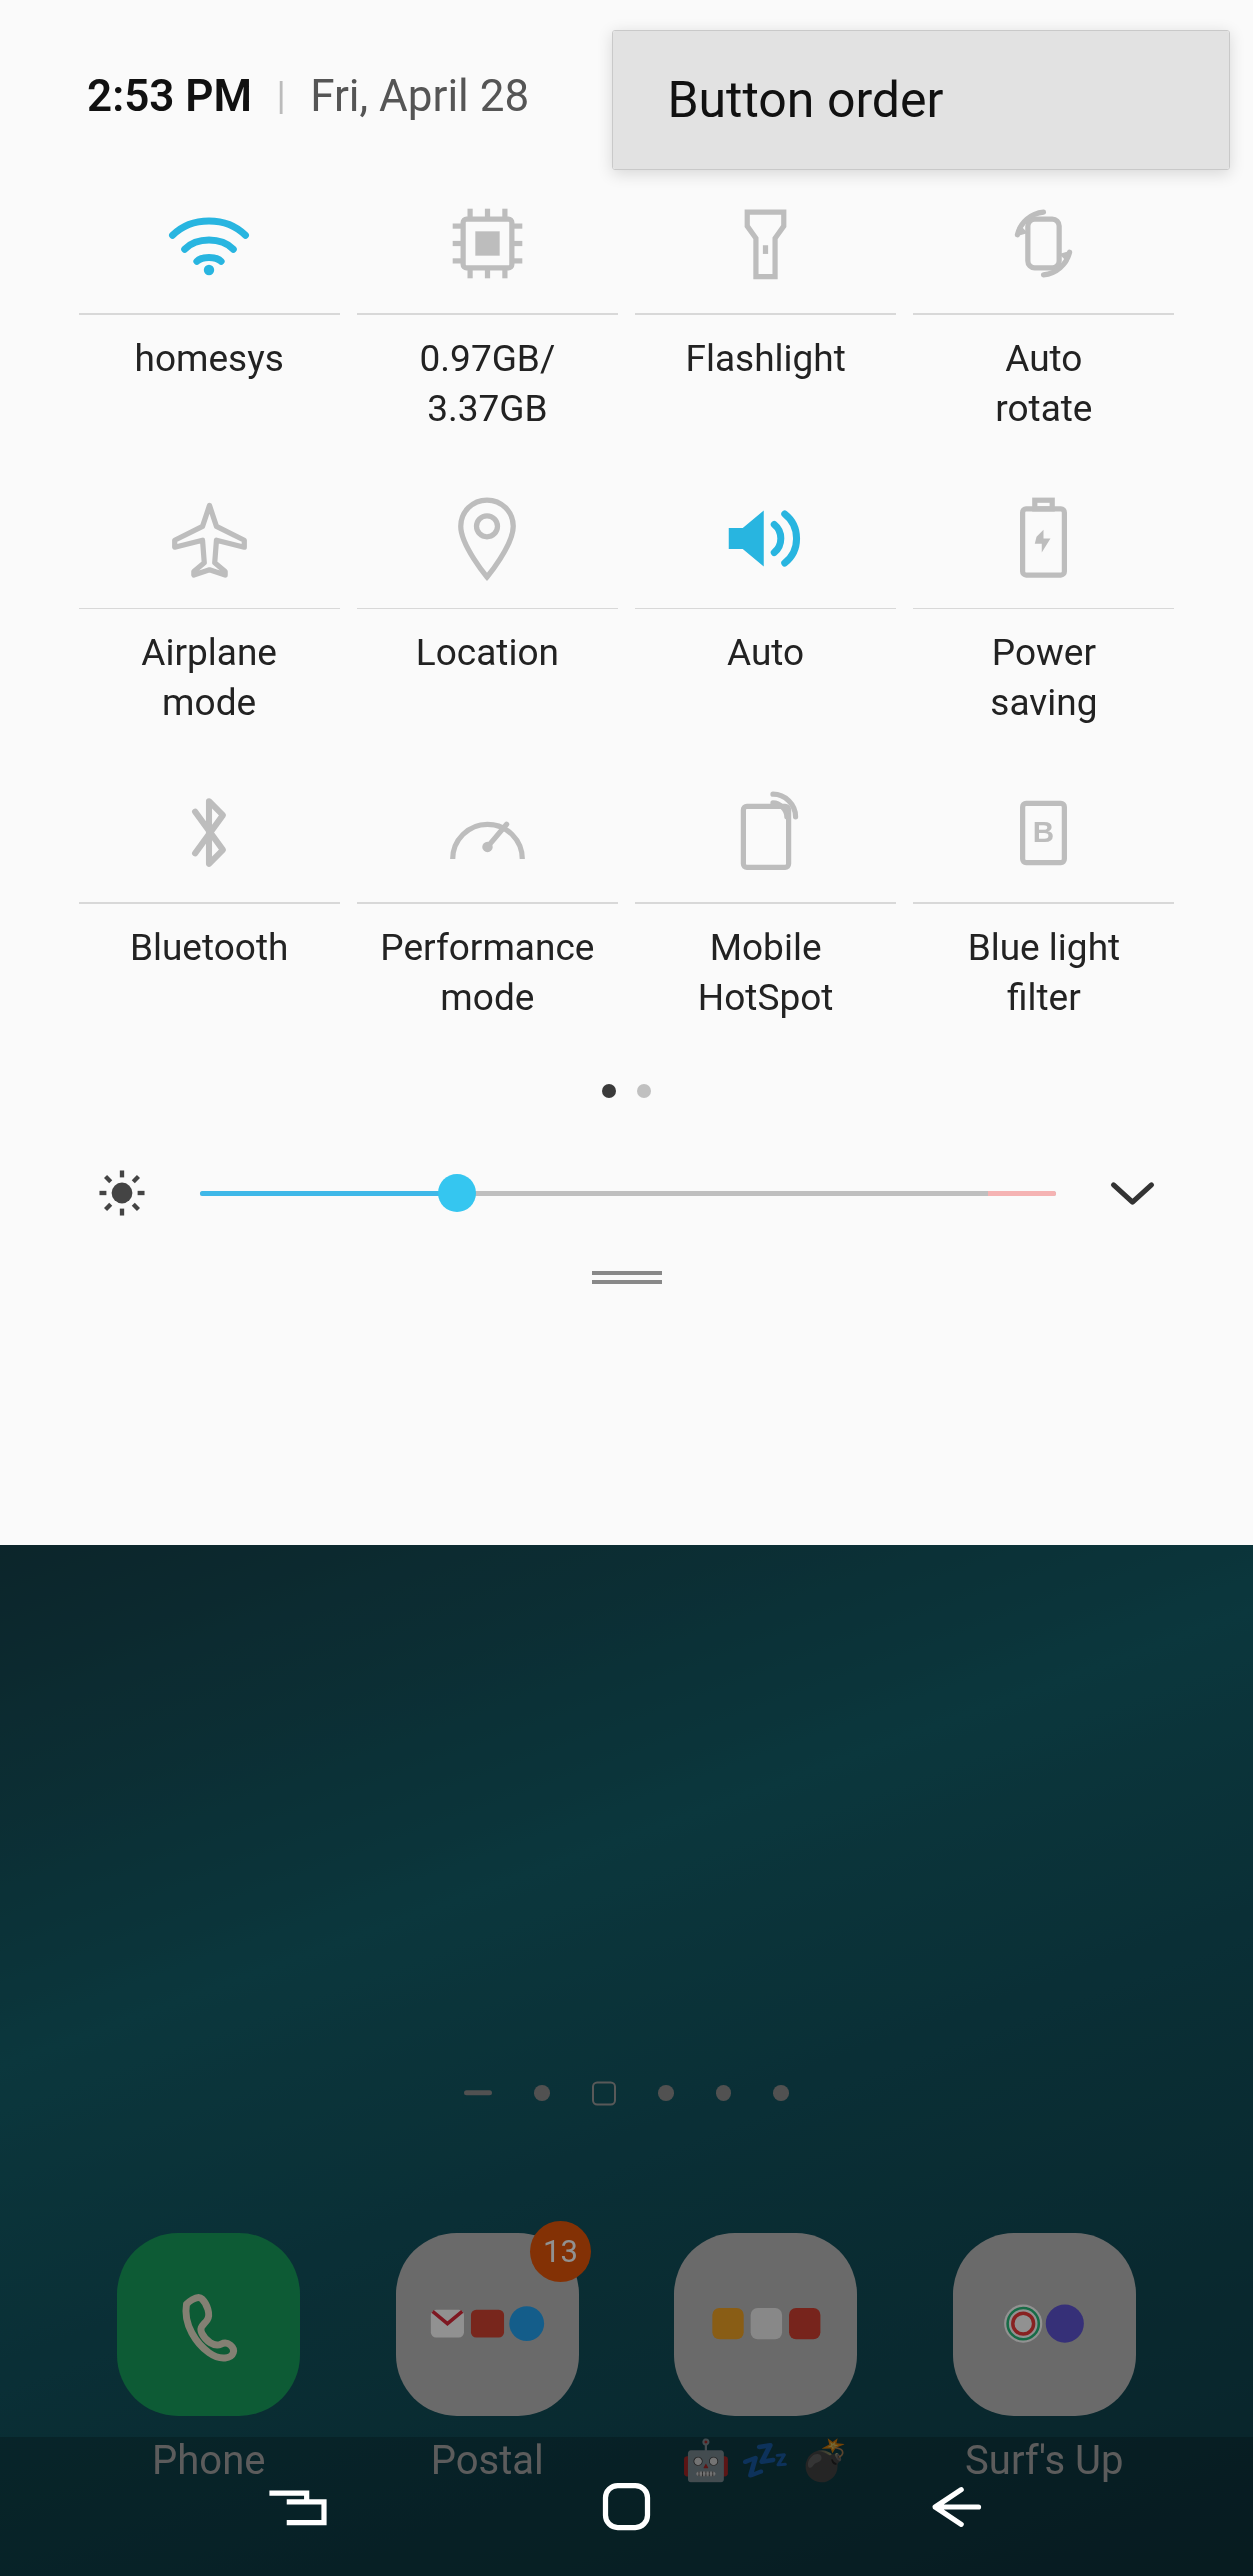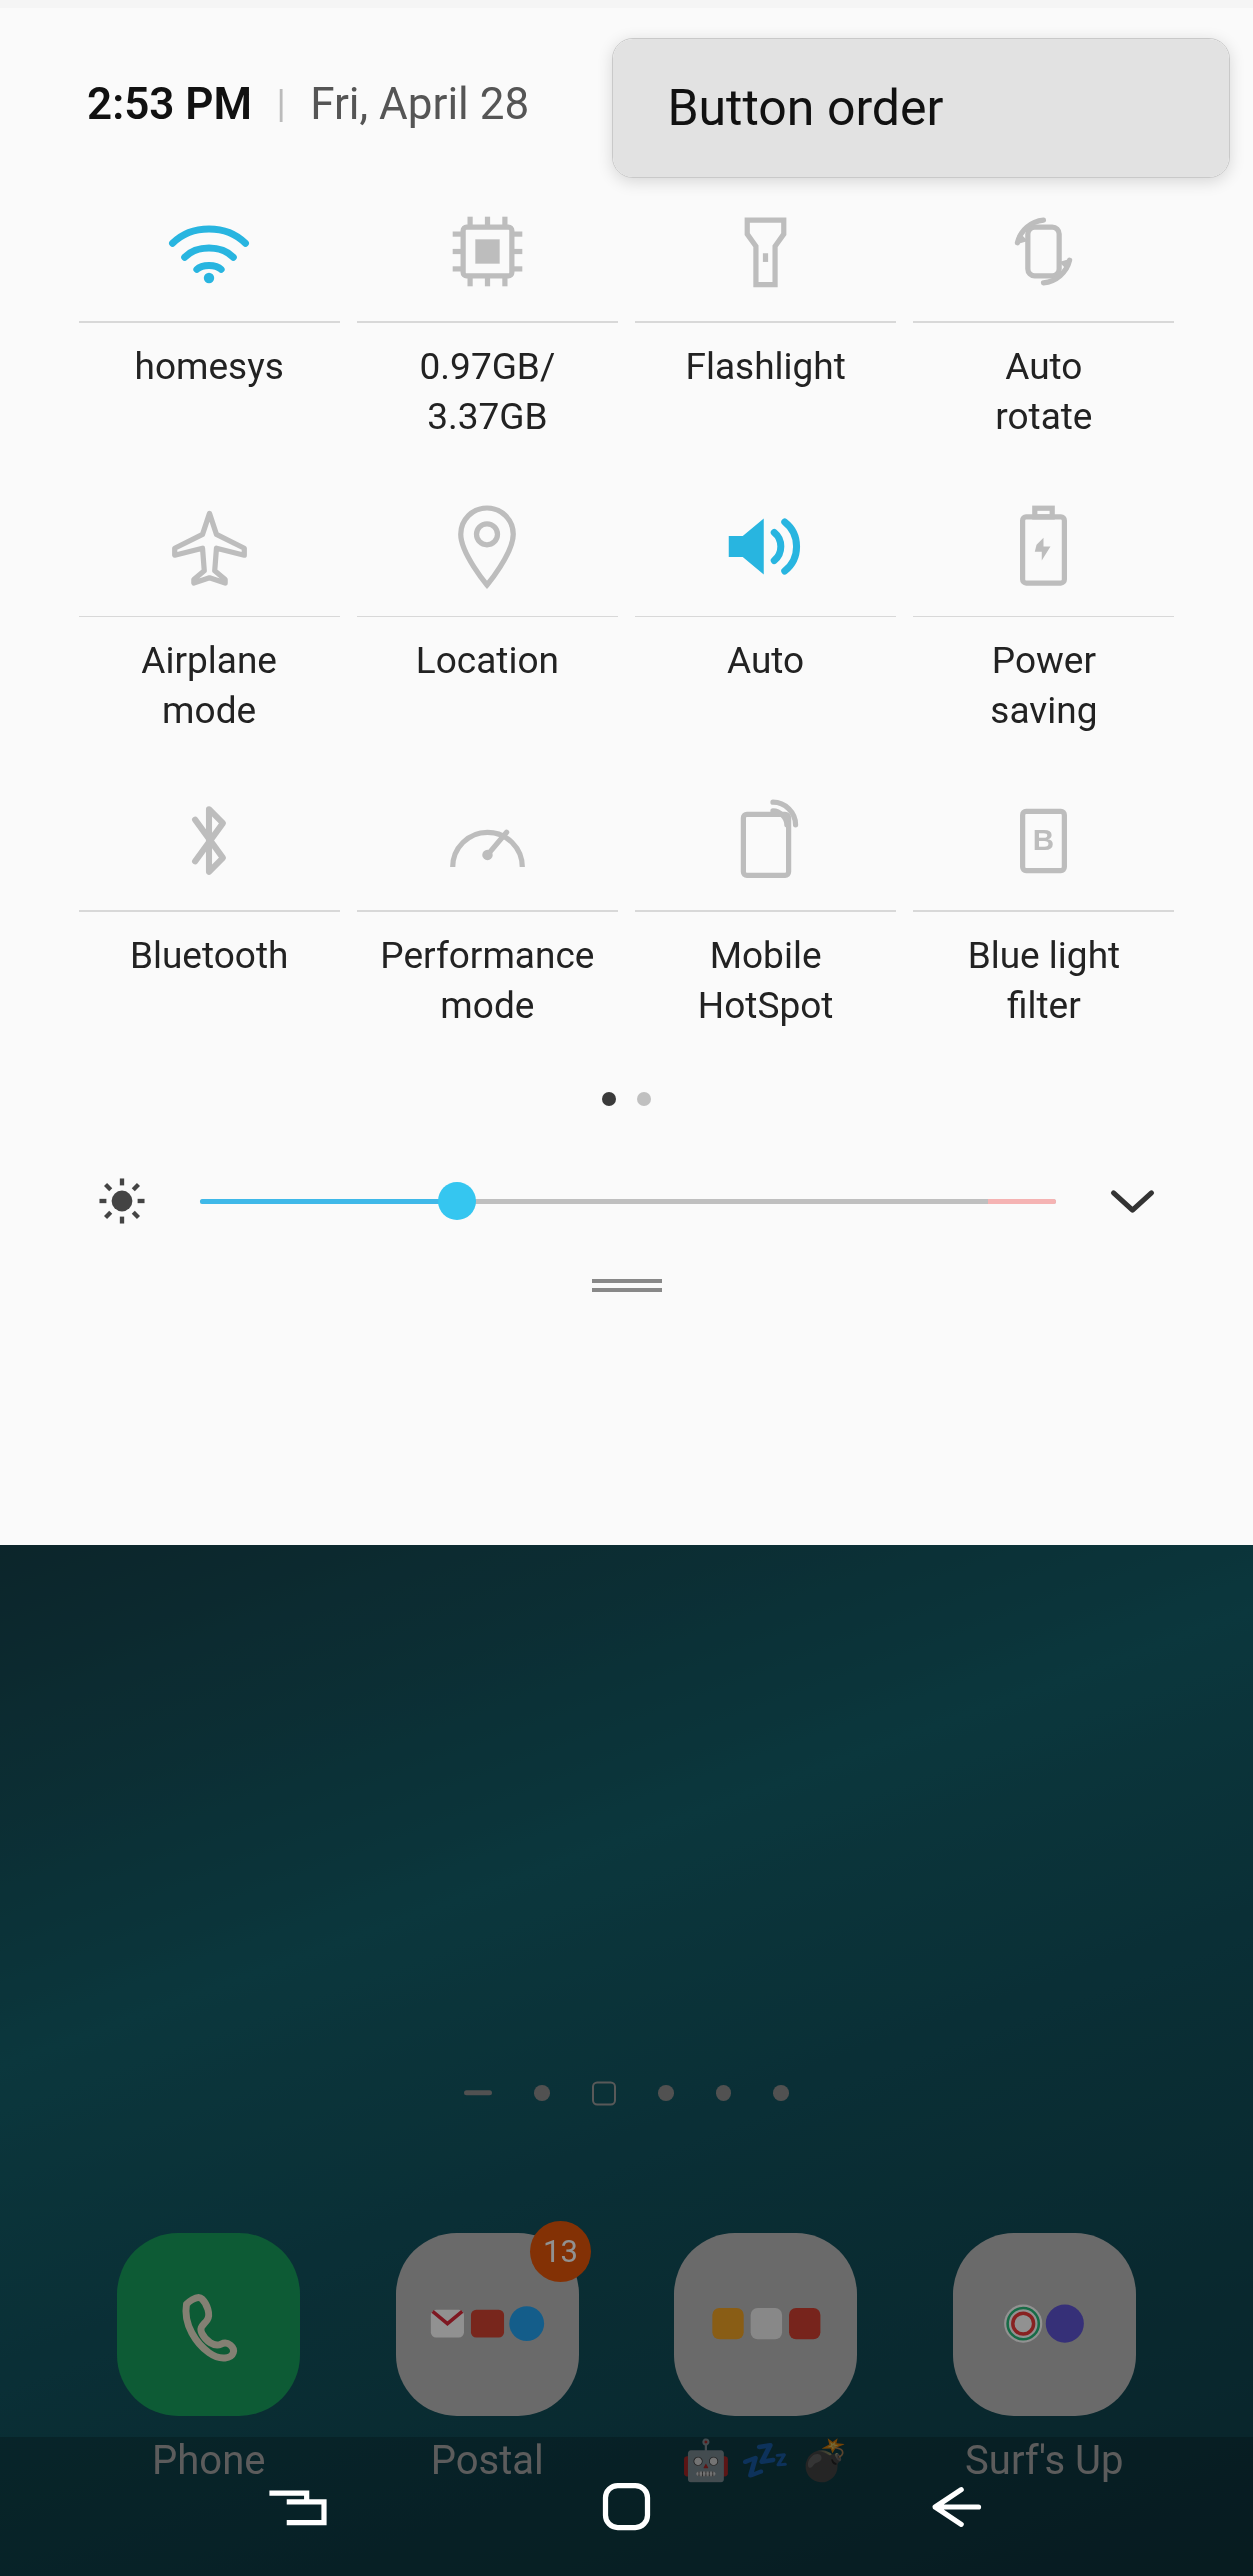--- a/index.html
+++ b/index.html
@@ -5,21 +5,20 @@
 * { margin: 0; padding: 0; box-sizing: border-box; }
 html, body { width: 1253px; height: 2576px; overflow: hidden; font-family: -apple-system, "Segoe UI", Roboto, sans-serif; }
 body { background: #f5f5f5; position: relative; }
 
 .quick-panel {
   width: 100%;
   height: 1545px;
   background: #fafafa;
   position: relative;
   padding-top: 52px;
-  margin-top: 8px;
 }
 
 .status-row {
   display: flex;
   align-items: center;
   padding: 0 87px;
   height: 87px;
   font-size: 44px;
   color: #222;
 }
@@ -127,21 +126,21 @@
 }
 .handle .bar + .bar { margin-top:5.2px; }
 
 .popup {
   position:absolute;
   top: 30px;
   right: 22.6px;
   width: 618px;
   background:#fff;
   border: 1.7px solid #c9c9c9;
-  border-radius: 21px;
+  border-radius: 3px;
   box-shadow: 0 3.5px 15.7px rgba(0,0,0,.14);
   overflow:hidden;
 }
 .popup .item {
   padding: 40px 54px;
   font-size: 50px;
   color:#111;
   background:#fff;
 }
 .popup .item.highlight { background:#e2e2e2; }

